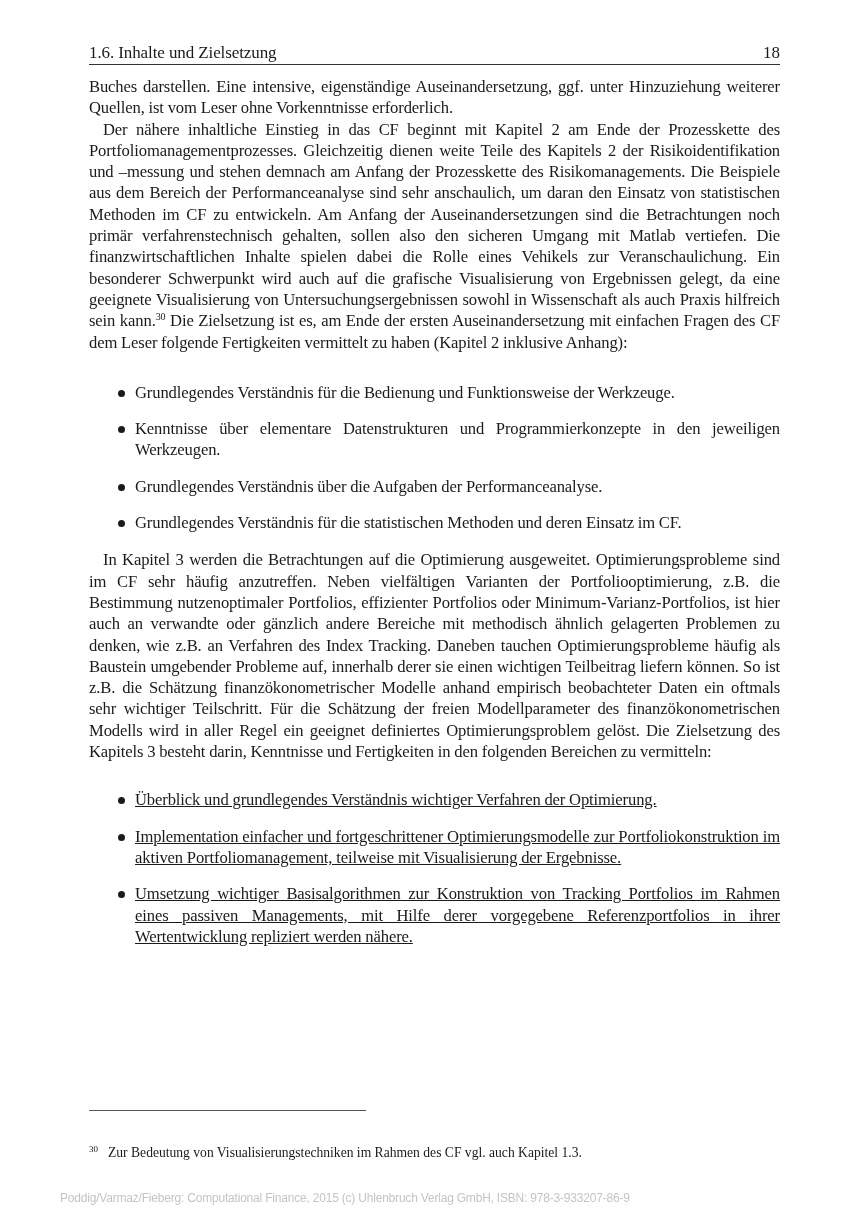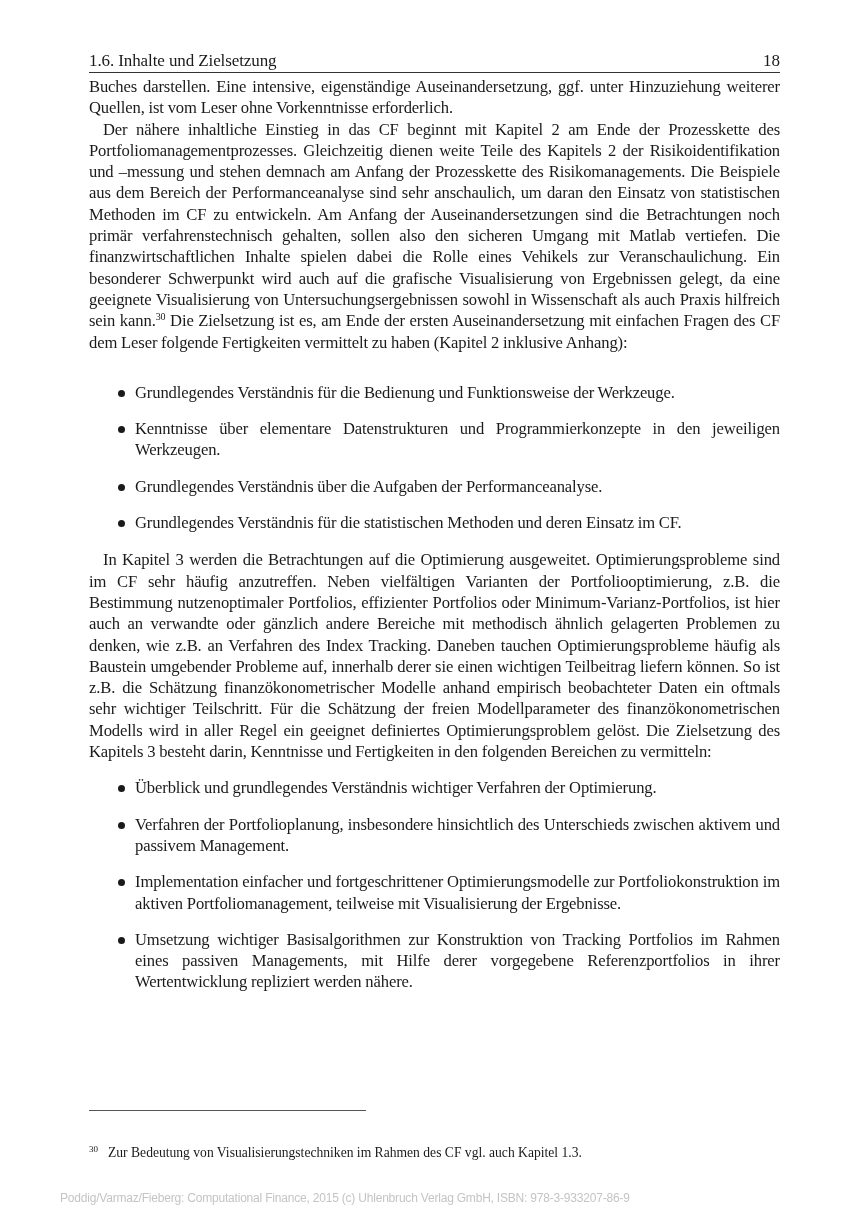--- a/index.html
+++ b/index.html
@@ -11,21 +11,21 @@
       width: 867px;
       height: 1227px;
       position: relative;
       overflow: hidden;
       font-family: "Liberation Serif", "DejaVu Serif", serif;
       color: #1a1a1a;
     }
     .page-header {
       position: absolute;
       left: 89px;
-      top: 50px;
+      top: 42px;
       width: 691px;
       height: 22px;
       border-bottom: 1px solid #333333;
       font-size: 17px;
       line-height: 22px;
     }
     .page-header .section-title {
       position: absolute;
       left: 0;
       top: 0;
@@ -75,21 +75,21 @@
     .bullet-dot {
       position: absolute;
       left: 29px;
       top: 8px;
       width: 7px;
       height: 7px;
       border-radius: 50%;
       background: #1a1a1a;
     }
     .list-one { margin-top: 29px; margin-bottom: 16px; }
-    .list-two { margin-top: 15px; margin-bottom: 0; }
+    .list-two { margin-top: 27px; margin-bottom: 0; text-decoration: underline; }
 
     .footnote-rule {
       position: absolute;
       left: 89px;
       top: 1110px;
       width: 277px;
       height: 0;
       border-top: 1px solid #555555;
     }
     .footnote {
@@ -137,21 +137,20 @@
     <li class="bullet-item"><span class="bullet-dot"></span><span>Grundlegendes Verständnis für die Bedienung und Funktionsweise der Werkzeuge.</span></li>
     <li class="bullet-item"><span class="bullet-dot"></span><span>Kenntnisse über elementare Datenstrukturen und Programmierkonzepte in den jeweiligen Werkzeugen.</span></li>
     <li class="bullet-item"><span class="bullet-dot"></span><span>Grundlegendes Verständnis über die Aufgaben der Performanceanalyse.</span></li>
     <li class="bullet-item"><span class="bullet-dot"></span><span>Grundlegendes Verständnis für die statistischen Methoden und deren Einsatz im CF.</span></li>
   </ul>
 
   <p class="para indent">In Kapitel 3 werden die Betrachtungen auf die Optimierung ausgeweitet. Optimierungsprobleme sind im CF sehr häufig anzutreffen. Neben vielfältigen Varianten der Portfoliooptimierung, z.B. die Bestimmung nutzenoptimaler Portfolios, effizienter Portfolios oder Minimum-Varianz-Portfolios, ist hier auch an verwandte oder gänzlich andere Bereiche mit methodisch ähnlich gelagerten Problemen zu denken, wie z.B. an Verfahren des Index Tracking. Daneben tauchen Optimierungsprobleme häufig als Baustein umgebender Probleme auf, innerhalb derer sie einen wichtigen Teilbeitrag liefern können. So ist z.B. die Schätzung finanzökonometrischer Modelle anhand empirisch beobachteter Daten ein oftmals sehr wichtiger Teilschritt. Für die Schätzung der freien Modellparameter des finanzökonometrischen Modells wird in aller Regel ein geeignet definiertes Optimierungsproblem gelöst. Die Zielsetzung des Kapitels 3 besteht darin, Kenntnisse und Fertigkeiten in den folgenden Bereichen zu vermitteln:</p>
 
   <ul class="bullet-list list-two">
     <li class="bullet-item"><span class="bullet-dot"></span><span>Überblick und grundlegendes Verständnis wichtiger Verfahren der Optimierung.</span></li>
-    <li class="bullet-item"><span class="bullet-dot"></span><span>Verfahren der Portfolioplanung, insbesondere hinsichtlich des Unterschieds zwischen akti­vem und passivem Management.</span></li>
     <li class="bullet-item"><span class="bullet-dot"></span><span>Implementation einfacher und fortgeschrittener Optimierungsmodelle zur Portfoliokon­struktion im aktiven Portfoliomanagement, teilweise mit Visualisierung der Ergebnisse.</span></li>
     <li class="bullet-item"><span class="bullet-dot"></span><span>Umsetzung wichtiger Basisalgorithmen zur Konstruktion von Tracking Portfolios im Rah­men eines passiven Managements, mit Hilfe derer vorgegebene Referenzportfolios in ihrer Wertentwicklung repliziert werden nähere.</span></li>
   </ul>
 </div>
 
 <div class="footnote-rule"></div>
 
 <div class="footnote">
   <span class="fn-num">30</span><span>Zur Bedeutung von Visualisierungstechniken im Rahmen des CF vgl. auch Kapitel 1.3.</span>
 </div>

